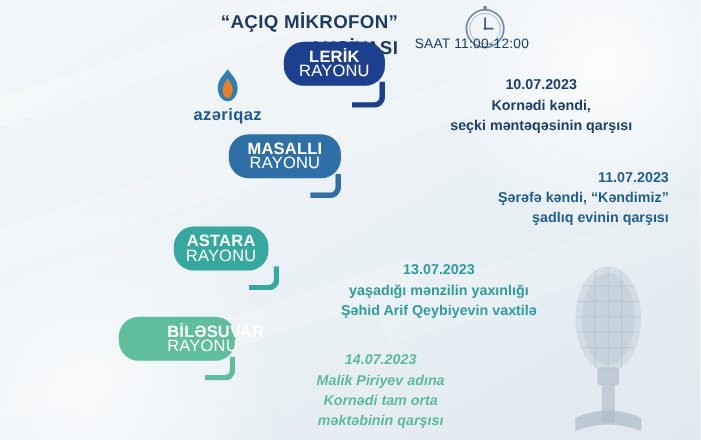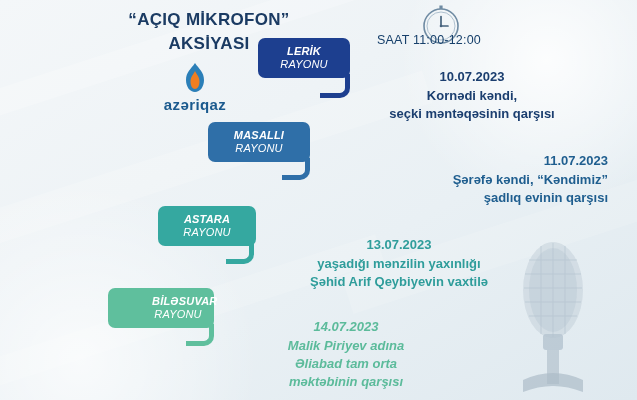--- a/index.html
+++ b/index.html
@@ -31,35 +31,35 @@
     position: absolute;
     border-radius: 50%;
     pointer-events: none;
   }
   .glow-1 { width: 300px; height: 300px; right: -60px; top: -90px; background: radial-gradient(circle, rgba(255,255,255,.85) 0%, rgba(255,255,255,0) 70%); }
   .glow-2 { width: 360px; height: 360px; left: -100px; bottom: -140px; background: radial-gradient(circle, rgba(255,255,255,.7) 0%, rgba(255,255,255,0) 70%); }
 
   
   .headline {
     position: absolute;
-    left: 84px;
+    left: 112px;
     top: 8px;
     width: 250px;
-    text-align: center;
+    text-align: right;
     color: #1b3b63;
     font-weight: bold;
     font-size: 17px;
     line-height: 24px;
     letter-spacing: .3px;
   }
 
   
   .logo {
     position: absolute;
-    left: 132px;
+    left: 144px;
     top: 62px;
     width: 126px;
     text-align: center;
   }
   .logo .flame {
     width: 26px;
     height: 32px;
     margin: 0 auto 2px auto;
     position: relative;
   }
@@ -97,30 +97,29 @@
     right: 24px;
     bottom: 0px;
     width: 120px;
     height: 170px;
     opacity: .55;
   }
 
   
   .region {
     position: absolute;
-    border-radius: 7px;
+    border-radius: 18px;
     color: #ffffff;
     font-weight: bold;
-    font-size: 11px;
+    font-size: 15px;
     line-height: 13px;
     text-align: center;
     padding: 7px 10px 7px 10px;
     letter-spacing: .2px;
     box-sizing: border-box;
-    font-style: italic;
   }
   .region .l2 { display: block; font-weight: normal; }
 
   
   .hook {
     position: absolute;
     border-style: solid;
     border-radius: 0 0 10px 0;
     box-sizing: border-box;
   }
@@ -211,56 +210,56 @@
       <path d="M30 150 Q60 136 90 150 L90 162 Q60 150 30 162 Z" fill="#8296a7" opacity="0.7"></path>
     </svg>
   </div>
 
   <div class="region r-lerik" style="left:258px; top:38px; width:92px;">
     <span>LERİK</span>
     <span class="l2">RAYONU</span>
   </div>
   <div class="hook" style="left:320px; top:74px; width:30px; height:24px; border-color:#1d3f8f; border-width:0 5px 5px 0;"></div>
 
-  <div class="entry t-lerik" style="left:332px; top:68px; width:280px;">
+  <div class="entry t-lerik" style="left:352px; top:68px; width:280px;">
     <div class="date">10.07.2023</div>
     <div class="place">Kornədi kəndi,</div>
     <div class="place">seçki məntəqəsinin qarşısı</div>
   </div>
 
   <div class="region r-masalli" style="left:208px; top:122px; width:102px;">
     <span>MASALLI</span>
     <span class="l2">RAYONU</span>
   </div>
   <div class="hook" style="left:282px; top:158px; width:28px; height:22px; border-color:#2f6fa8; border-width:0 5px 5px 0;"></div>
 
   <div class="entry t-masalli" style="left:308px; top:152px; width:300px;">
     <div class="date">11.07.2023</div>
     <div class="place">Şərəfə kəndi, “Kəndimiz”</div>
     <div class="place">şadlıq evinin qarşısı</div>
   </div>
 
-  <div class="region r-astara" style="left:158px; top:206px; width:98px;">
+  <div class="region r-astara" style="left:158px; top:206px; width:86px;">
     <span>ASTARA</span>
     <span class="l2">RAYONU</span>
   </div>
   <div class="hook" style="left:226px; top:242px; width:28px; height:22px; border-color:#35a8a0; border-width:0 5px 5px 0;"></div>
 
   <div class="entry t-astara" style="left:254px; top:236px; width:290px;">
     <div class="date">13.07.2023</div>
     <div class="place">yaşadığı mənzilin yaxınlığı</div>
     <div class="place">Şəhid Arif Qeybiyevin vaxtilə</div>
   </div>
 
   <div class="region r-bilesuvar" style="left:108px; top:288px; width:106px;">
     <span>BİLƏSUVAR</span>
     <span class="l2">RAYONU</span>
   </div>
   <div class="hook" style="left:186px; top:324px; width:28px; height:22px; border-color:#5fbf9d; border-width:0 5px 5px 0;"></div>
 
   <div class="entry t-bilesuvar" style="left:206px; top:318px; width:280px;font-style:italic;">
     <div class="date">14.07.2023</div>
     <div class="place">Malik Piriyev adına</div>
-    <div class="place">Əliabad tam orta</div>
+    <div class="place">Kornədi tam orta</div>
     <div class="place">məktəbinin qarşısı</div>
   </div>
 
 </div>
 
 </body></html>

